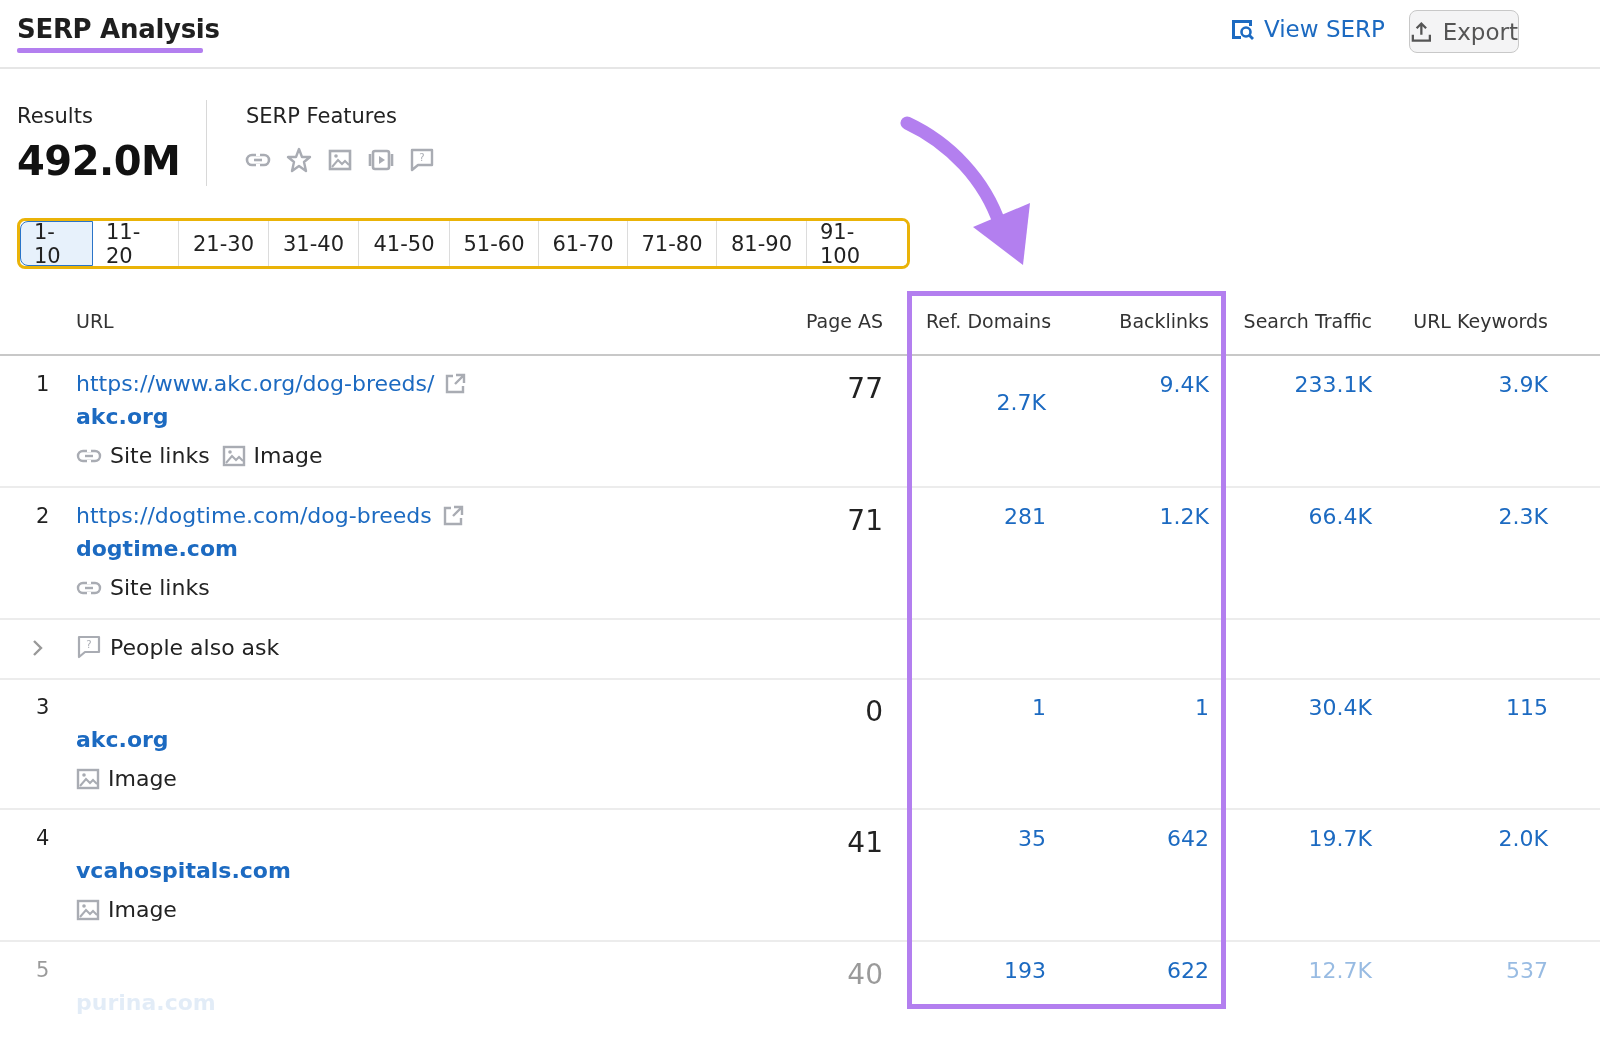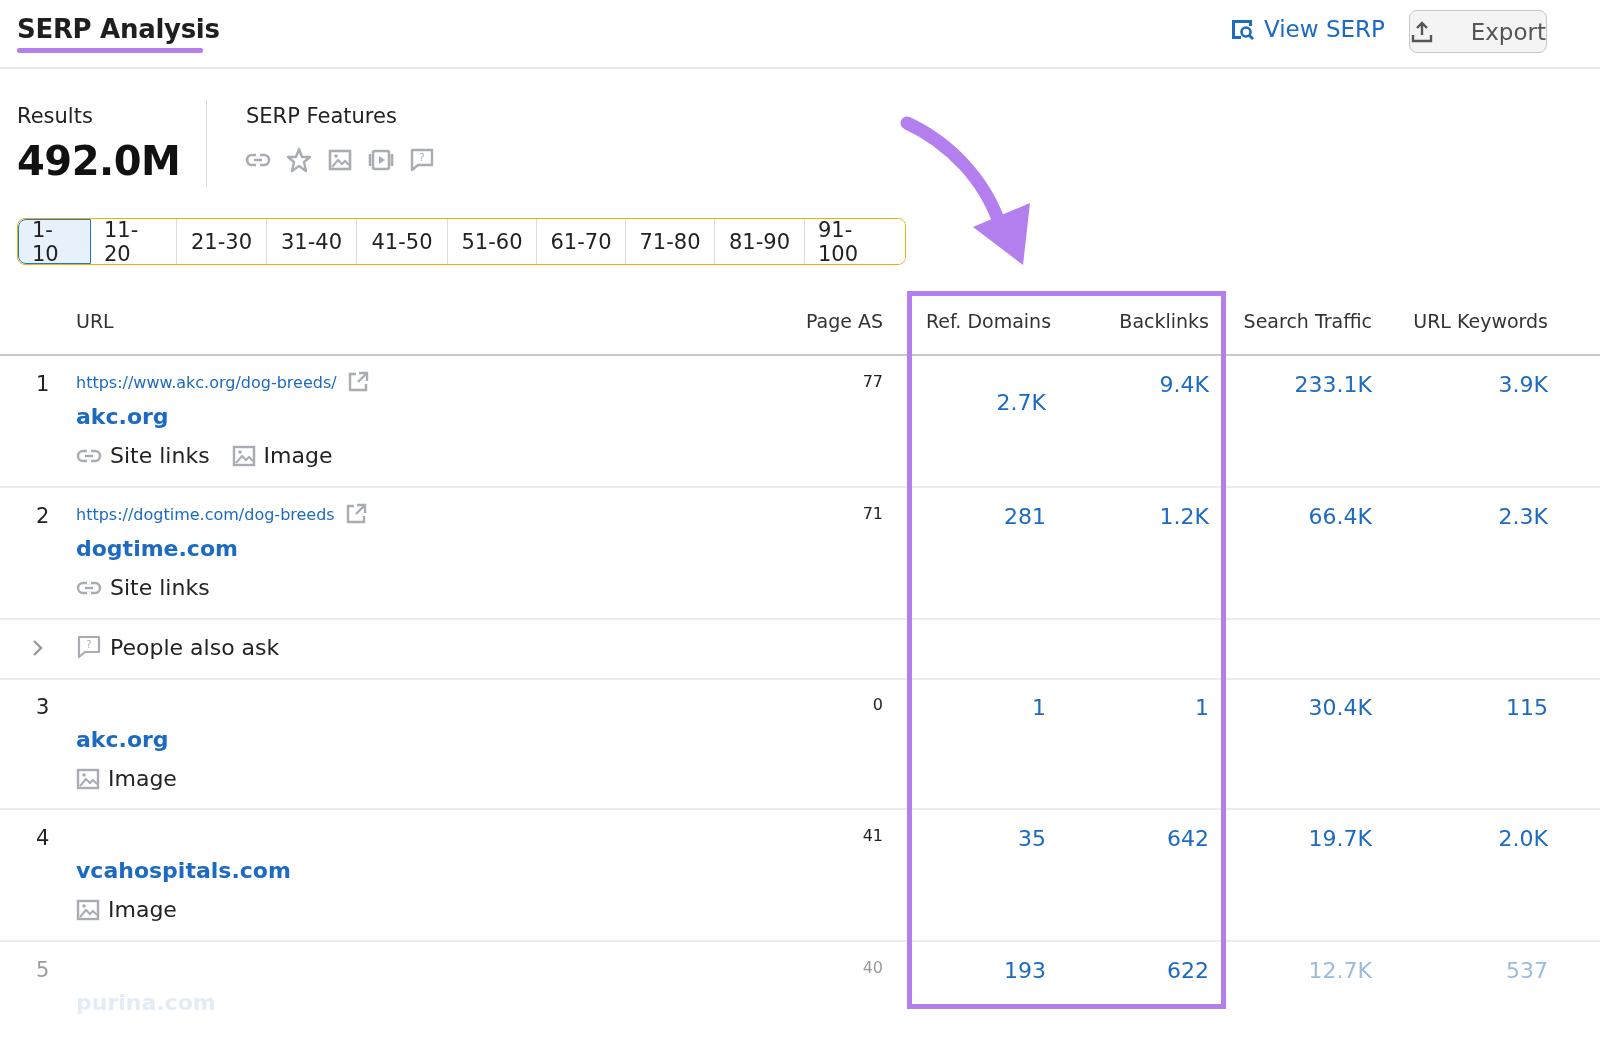--- a/index.html
+++ b/index.html
@@ -2,42 +2,42 @@
 <html><head>
 <meta charset="utf-8">
 <style>
   html, body { margin:0; padding:0; background:#ffffff; }
   body { width:1600px; height:1051px; overflow:hidden; position:relative;
          font-family:"DejaVu Sans","Liberation Sans",sans-serif; color:#1f1f1f; }
   .header { position:absolute; left:0; top:0; width:1600px; height:67px; border-bottom:2px solid #e6e6e6; }
   .title { position:absolute; left:17px; top:14px; font-size:26px; font-weight:bold; color:#1f1f1f; letter-spacing:-0.3px; }
   .title-underline { position:absolute; left:17px; top:48px; width:186px; height:5px; background:#b37fef; border-radius:2px; }
   .view-serp { position:absolute; left:1230px; top:16px; display:flex; align-items:center; gap:8px; color:#1c6ac1; font-size:23px; cursor:pointer; }
-  .export-btn { position:absolute; left:1409px; top:10px; width:138px; height:43px; border:1px solid #c8c8c8; border-radius:8px; background:#f4f4f5;
-                display:flex; align-items:center; justify-content:space-between; gap:10px; font-size:23px; color:#555; cursor:pointer; box-sizing:border-box; }
+  .export-btn { position:absolute; left:1409px; top:10px; width:110px; height:43px; border:1px solid #c8c8c8; border-radius:8px; background:#f4f4f5;
+                display:flex; align-items:center; justify-content:flex-end; gap:10px; font-size:23px; color:#555; cursor:pointer; box-sizing:border-box; }
   .results-label { position:absolute; left:17px; top:104px; font-size:21px; color:#222; }
   .results-value { position:absolute; left:17px; top:138px; font-size:40px; font-weight:bold; color:#111; letter-spacing:-0.5px; }
   .v-divider { position:absolute; left:206px; top:100px; width:1px; height:86px; background:#d8d8d8; }
   .features-label { position:absolute; left:246px; top:104px; font-size:21px; color:#222; }
   .feature-icons { position:absolute; left:244px; top:146px; display:flex; gap:13px; }
   .feature-icons svg { width:28px; height:28px; }
-  .pager { position:absolute; left:17px; top:218px; display:flex; border:1px solid #eab308; border-radius:8px; overflow:hidden; height:45px; }
+  .pager { position:absolute; left:17px; top:218px; display:flex; border:3px solid #eab308; border-radius:8px; overflow:hidden; height:45px; }
   .pager-item { height:45px; display:flex; align-items:center; justify-content:center; font-size:21px; color:#222; border-right:1px solid #dcdcdc; padding:0 13px; box-sizing:border-box; cursor:pointer; background:#fff; }
   .pager-item:last-child { border-right:none; }
   .pager-item.active { background:#e7f1fb; border:1px solid #2a74c8; border-radius:8px 0 0 8px; }
   .thead { position:absolute; left:0; top:290px; width:1600px; height:64px; border-bottom:2px solid #c8c8c8; }
   .th { position:absolute; top:20px; font-size:19px; color:#333; }
   .row { position:absolute; left:0; width:1600px; border-bottom:2px solid #ececec; }
   .num { position:absolute; left:36px; font-size:21px; color:#222; }
-  .url { position:absolute; left:76px; font-size:16px; color:#1c6ac1; display:flex; align-items:center; gap:10px; white-space:nowrap; cursor:pointer; }
+  .url { position:absolute; left:76px; font-size:22px; color:#1c6ac1; display:flex; align-items:center; gap:10px; white-space:nowrap; cursor:pointer; }
   .domain { position:absolute; left:76px; font-size:22px; color:#1c6ac1; font-weight:bold; cursor:pointer; }
-  .feat-line { position:absolute; left:76px; display:flex; gap:22px; font-size:22px; color:#222; }
+  .feat-line { position:absolute; left:76px; display:flex; gap:12px; font-size:22px; color:#222; }
   .feat { display:flex; align-items:center; gap:8px; }
   .val { position:absolute; font-size:22px; color:#1c6ac1; text-align:right; }
-  .pageas { position:absolute; font-size:16px; color:#222; text-align:right; }
+  .pageas { position:absolute; font-size:28px; color:#222; text-align:right; }
   .faded { opacity:0.45; }
   .highlight-box { position:absolute; left:907px; top:291px; width:319px; height:718px; border:5px solid #b37fef; box-sizing:border-box; pointer-events:none; }
   .arrow { position:absolute; left:895px; top:105px; }
 </style>
 </head>
 <body>
 
 <div class="header">
   <div class="title">SERP Analysis</div>
   <div class="title-underline"></div>

